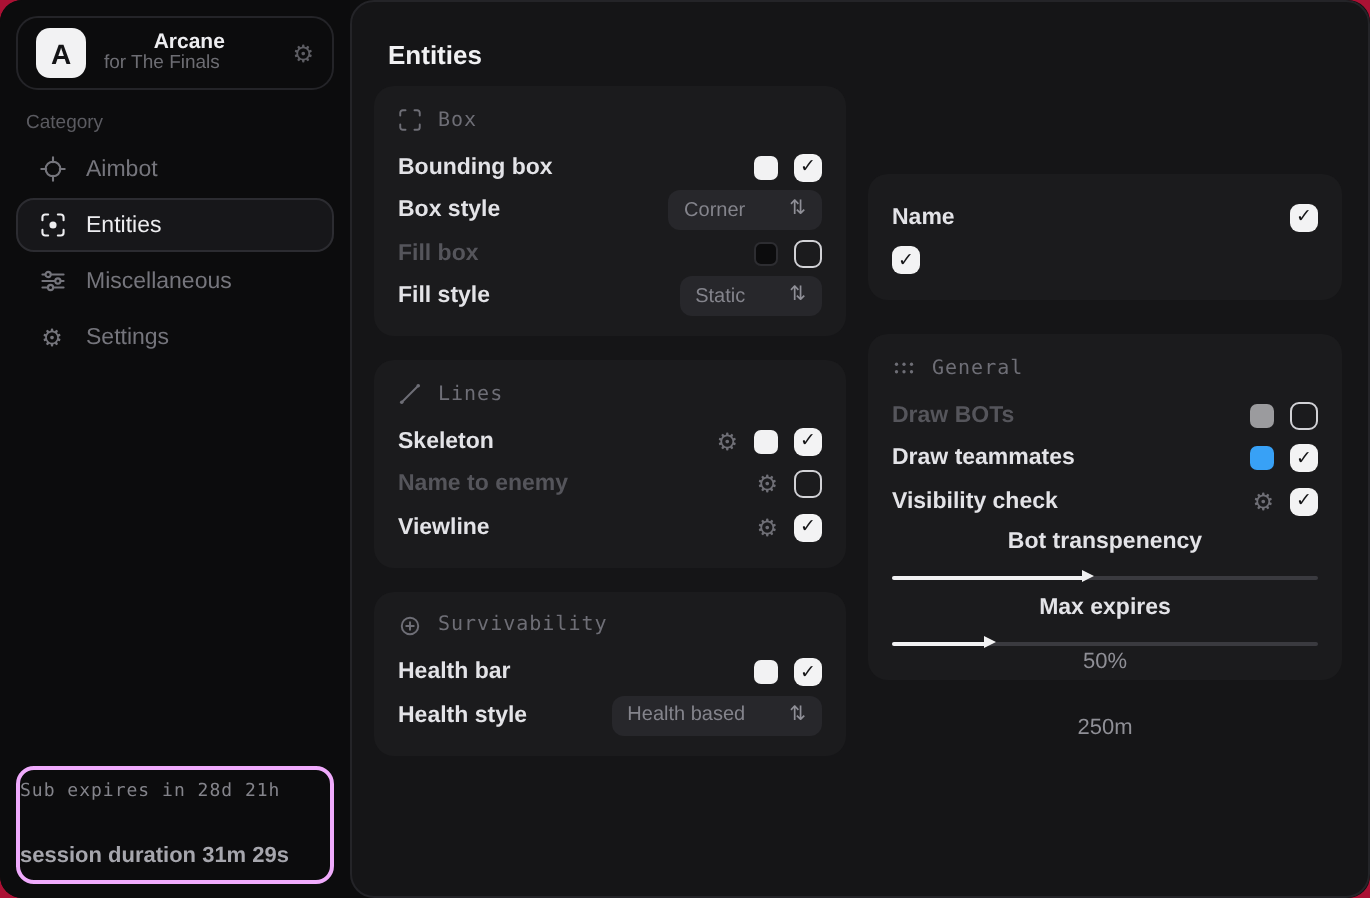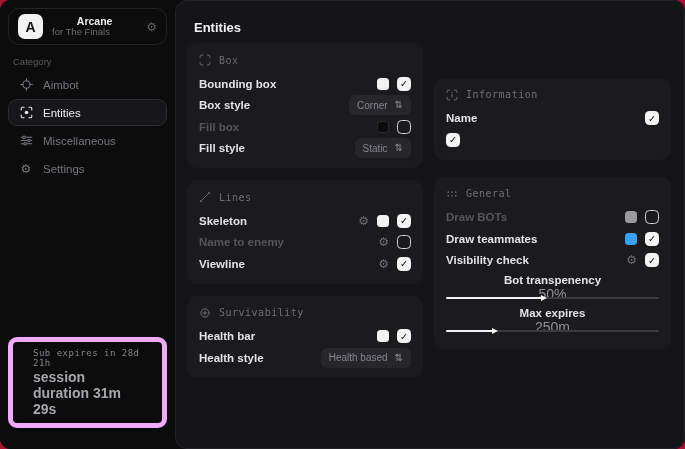--- a/index.html
+++ b/index.html
@@ -18,24 +18,24 @@
   .logo-sub{font-size:9.5px;color:#6d6d73;}
   .logo-gear{font-size:12px;color:#5d5d63;font-family:"DejaVu Sans",sans-serif;cursor:pointer;}
   .cat-label{position:absolute;left:13px;top:56px;font-size:9.5px;color:#5b5b61;}
   .nav{position:absolute;left:8px;right:8px;top:71px;display:flex;flex-direction:column;gap:1px;}
   .nav-item{height:27px;display:flex;align-items:center;gap:10px;padding:0 10px;border-radius:9px;
     border:1px solid transparent;color:#75757c;font-size:11.5px;cursor:pointer;box-sizing:border-box;}
   .nav-item.active{background:#17171a;border-color:#2c2c31;color:#ededf0;}
   .nav-item .nicon{width:14px;height:14px;display:flex;align-items:center;justify-content:center;}
   .nav-item .nicon svg{display:block;}
   .nav-item .gear-glyph{font-family:"DejaVu Sans",sans-serif;font-size:12px;line-height:1;}
-  .status-card{position:absolute;left:8px;right:8px;bottom:21px;border:5px solid #f0abfc;
-    border-radius:9px;padding:6px 20px;box-sizing:border-box;}
+  .status-card{position:absolute;left:8px;right:8px;bottom:7px;border:2px solid #f0abfc;
+    border-radius:9px;padding:6px 0;box-sizing:border-box;}
   .status-l1{font-family:"DejaVu Sans Mono",monospace;font-size:9px;letter-spacing:.5px;color:#84848b;}
-  .status-l2{font-size:14px;font-weight:bold;color:#a6a6ad;margin-top:1px;}
+  .status-l2{font-size:11px;font-weight:bold;color:#a6a6ad;margin-top:21px;}
 
   
   .main{position:absolute;left:175px;top:0;right:0;bottom:0;background:#151517;
     border:1px solid #242428;border-radius:12px;box-sizing:border-box;}
   .main-title{position:absolute;left:18px;top:19px;font-size:13px;font-weight:bold;color:#f1f1f3;}
   .cols{position:absolute;left:11px;right:6px;top:42px;display:flex;gap:11px;align-items:center;}
   .col{display:flex;flex-direction:column;gap:12px;}
   .col-0{width:236px;}
   .col-1{width:237px;margin-top:6px;gap:17px;}
 
@@ -49,29 +49,29 @@
   .row.dim .rlabel{color:#55555b;}
   .ctrls{display:flex;align-items:center;gap:8px;}
   .gear{font-family:"DejaVu Sans",sans-serif;font-size:12px;color:#6f6f76;line-height:1;cursor:pointer;}
   .swatch{width:12px;height:12px;border-radius:3.5px;cursor:pointer;box-sizing:border-box;}
   .swatch.darksw{border:1px solid #2d2d31;}
   .cb{width:14px;height:14px;border-radius:4.5px;box-sizing:border-box;cursor:pointer;
     display:flex;align-items:center;justify-content:center;}
   .cb.on{background:#f3f3f4;color:#151517;font-size:9.5px;font-weight:bold;
     font-family:"DejaVu Sans",sans-serif;}
   .cb.off{border:1.5px solid #d2d2d6;background:transparent;color:transparent;}
-  .sel{display:flex;align-items:center;gap:7px;background:#27272b;border-radius:6px;
+  .sel{display:flex;align-items:center;gap:22px;background:#27272b;border-radius:6px;
     height:20px;padding:0 8px;cursor:pointer;}
   .sel .sval{font-size:10px;color:#84848c;}
   .sel .updn{font-family:"DejaVu Sans",sans-serif;font-size:10px;color:#8f8f97;line-height:1;}
 
   .srow{margin-top:3px;margin-bottom:5px;}
   .srow-top{display:flex;align-items:center;height:16px;flex-direction:column;}
   .srow-top .rlabel{flex:1;font-size:11.5px;font-weight:600;color:#e3e3e7;}
-  .srow-top .sliderval{font-size:14px;color:#8f8f96;}
+  .srow-top .sliderval{font-size:11px;color:#8f8f96;margin-top:48px;}
   .track{position:relative;height:8px;margin-top:4px;cursor:pointer;}
   .track .rail{position:absolute;left:0;right:0;top:3px;height:2px;background:#3a3a3f;border-radius:1px;}
   .track .fill{position:absolute;left:0;top:3px;height:2px;background:#f2f2f3;border-radius:1px;}
   .track .thumb{position:absolute;top:0.5px;width:0;height:0;margin-left:-1px;
     border-left:6px solid #f2f2f3;border-top:3.5px solid transparent;border-bottom:3.5px solid transparent;}
 </style>
 </head>
 <body>
 
 <div class="stage">
@@ -233,30 +233,20 @@
                   <span class="sel">
                     <span class="sval">Health based</span>
                     <span class="updn">⇅</span>
                   </span>
                 </span>
               </div>
             </div>
           </div>
           <div class="col col-1">
             <div class="card">
-              <div class="card-head">
-                <span>
-                  <svg width="12" height="12" viewBox="0 0 16 16" fill="none" stroke="currentColor" stroke-width="1.3" stroke-linecap="round">
-                    <path d="M1.5 5V3.2A1.7 1.7 0 0 1 3.2 1.5H5M11 1.5h1.8a1.7 1.7 0 0 1 1.7 1.7V5M14.5 11v1.8a1.7 1.7 0 0 1-1.7 1.7H11M5 14.5H3.2a1.7 1.7 0 0 1-1.7-1.7V11"></path>
-                    <path d="M8 7v3.5"></path>
-                    <circle cx="8" cy="4.8" r="0.9" fill="currentColor" stroke="none"></circle>
-                  </svg>
-                </span>
-                <span class="htxt">Information</span>
-              </div>
               <div class="row">
                 <span class="rlabel">Name</span>
                 <span class="ctrls">
                   <span class="cb on">✓</span>
                 </span>
               </div>
               <div class="row">
                 <span class="ctrls">
                   <span class="cb on">✓</span>
                 </span>

